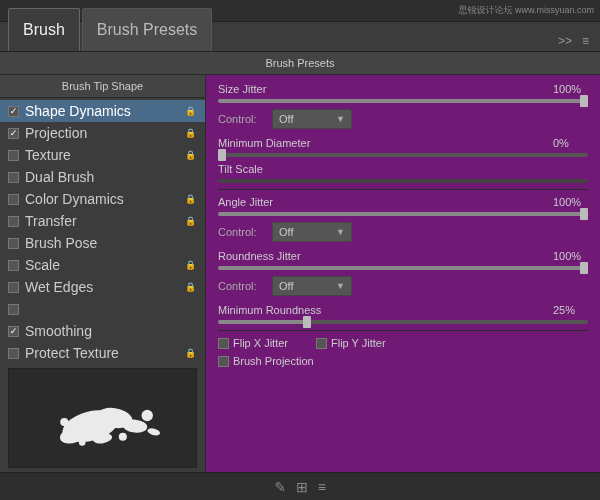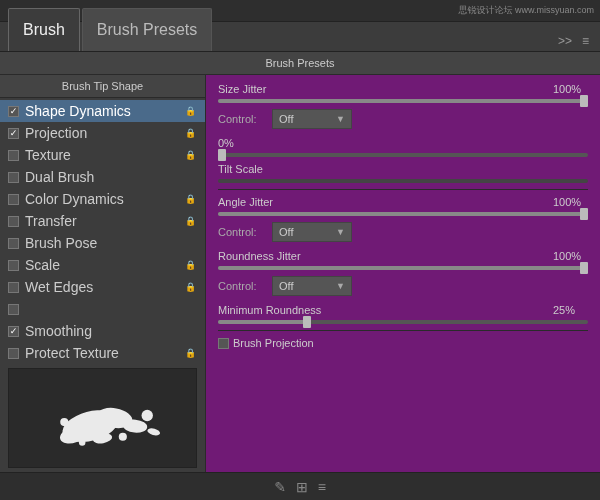--- a/index.html
+++ b/index.html
@@ -389,20 +389,21 @@
 
       <div class="control-row">
         <span class="control-label">Control:</span>
         <div class="select-box">
           <span>Off</span>
           <span class="select-arrow">▼</span>
         </div>
       </div>
 
       <div class="param-row">
+        <span class="param-label">Minimum Diameter</span>
         <span class="param-value">0%</span>
       </div>
       <div class="slider-track">
         <div class="slider-fill" style="width:0%;"></div>
         <div class="slider-thumb" style="left:0;"></div>
       </div>
 
       <div class="param-row">
         <span class="param-label">Tilt Scale</span>
         <span class="param-value"></span>
@@ -451,20 +452,30 @@
         <span class="param-label">Minimum Roundness</span>
         <span class="param-value">25%</span>
       </div>
       <div class="slider-track">
         <div class="slider-fill" style="width:25%;"></div>
         <div class="slider-thumb" style="left:23%;"></div>
       </div>
 
       <div class="divider"></div>
 
+      <div class="checkbox-row">
+        <div class="checkbox-item">
+          <div class="cb-small"></div>
+          <span>Flip X Jitter</span>
+        </div>
+        <div class="checkbox-item" style="margin-left:20px;">
+          <div class="cb-small"></div>
+          <span>Flip Y Jitter</span>
+        </div>
+      </div>
 
       <div class="checkbox-row">
         <div class="checkbox-item">
           <div class="cb-small"></div>
           <span>Brush Projection</span>
         </div>
       </div>
 
     </div>
   </div>

